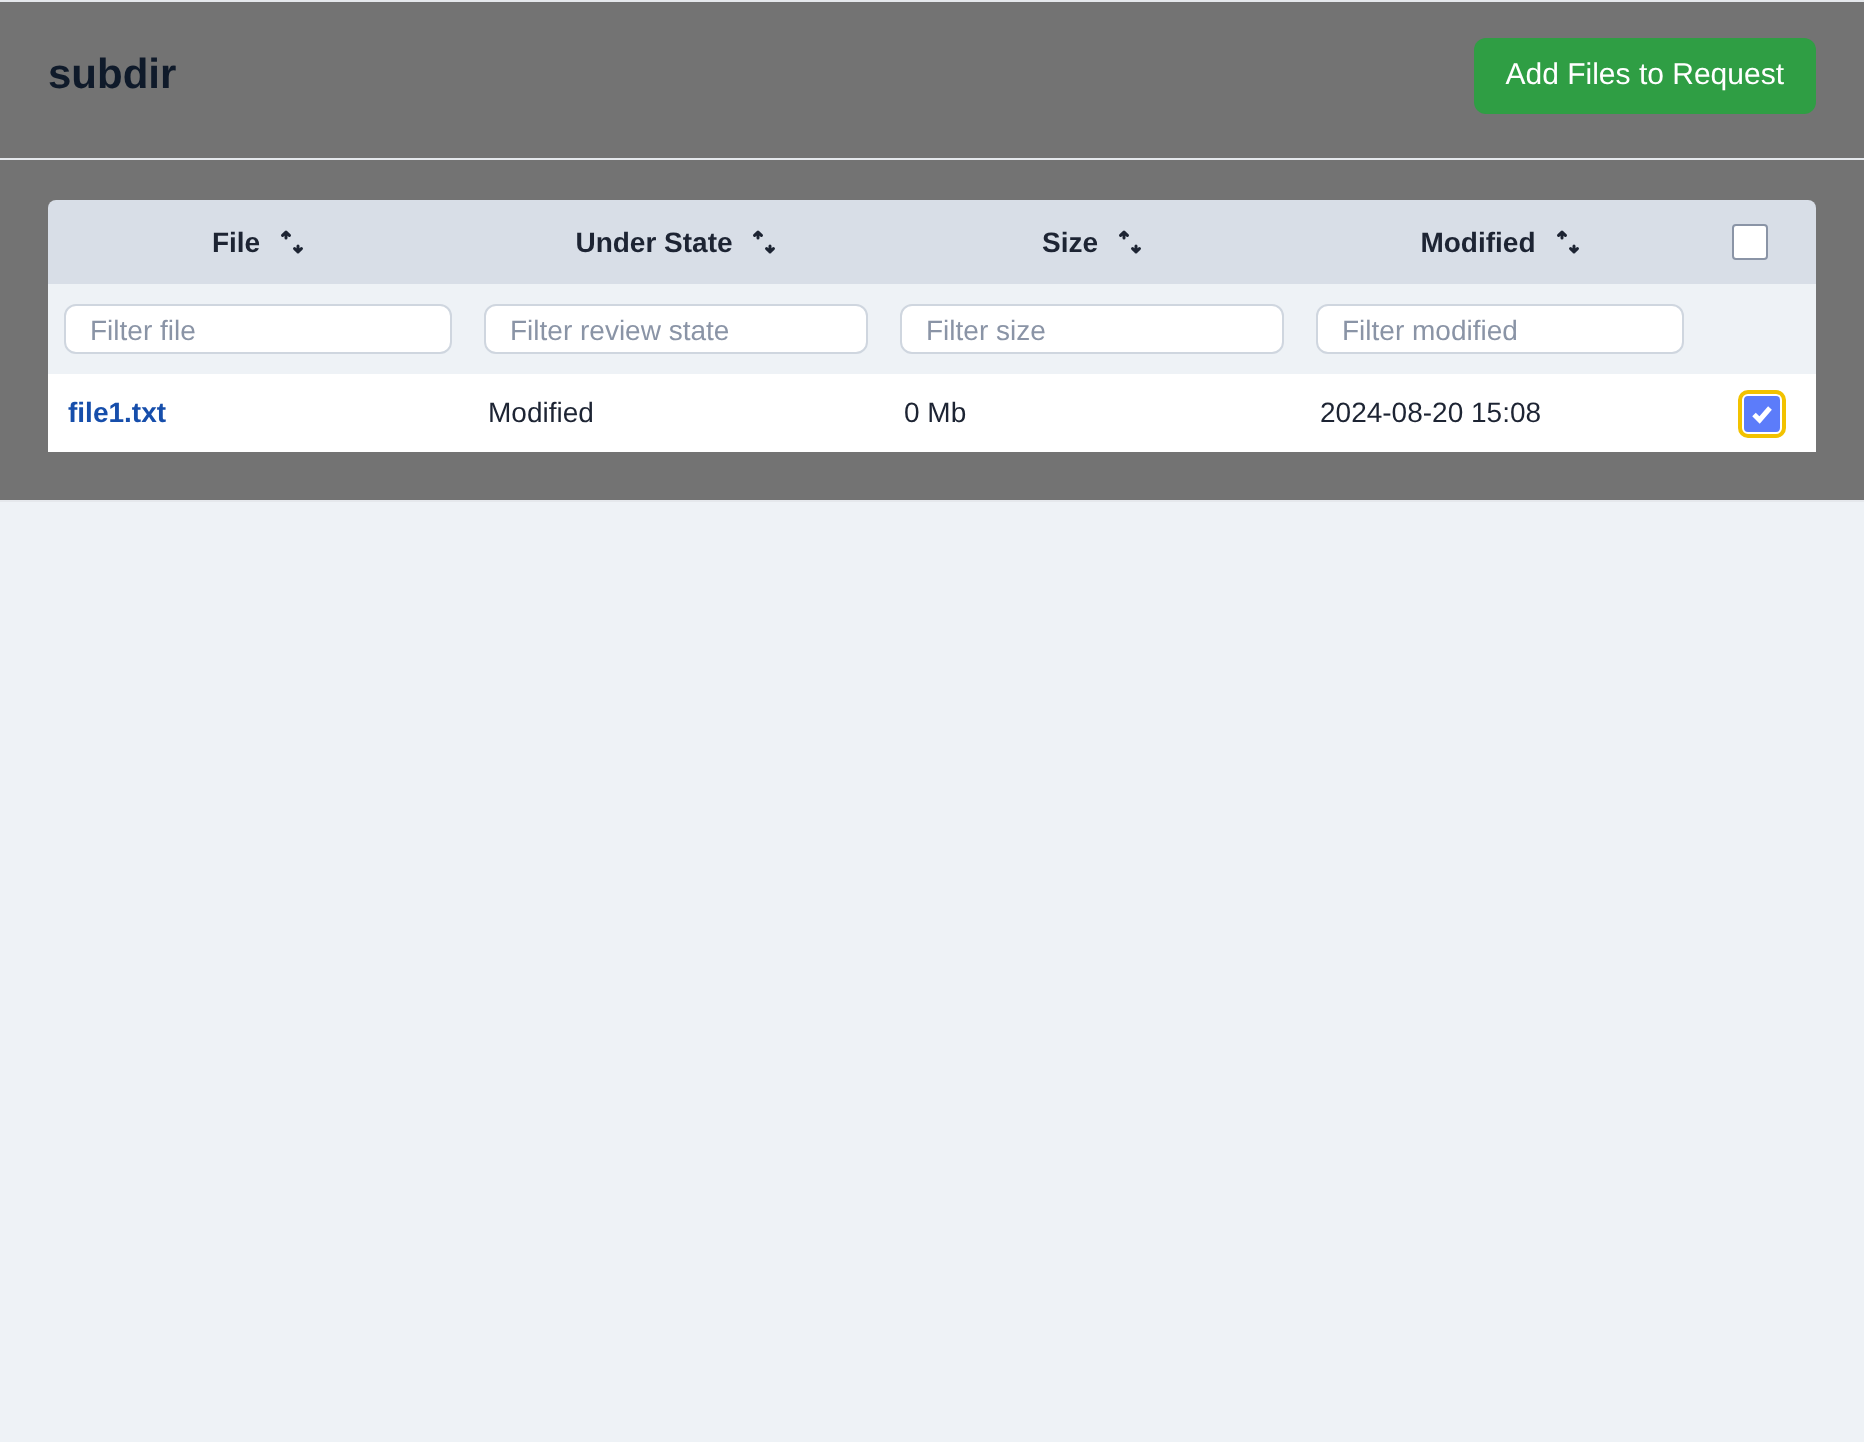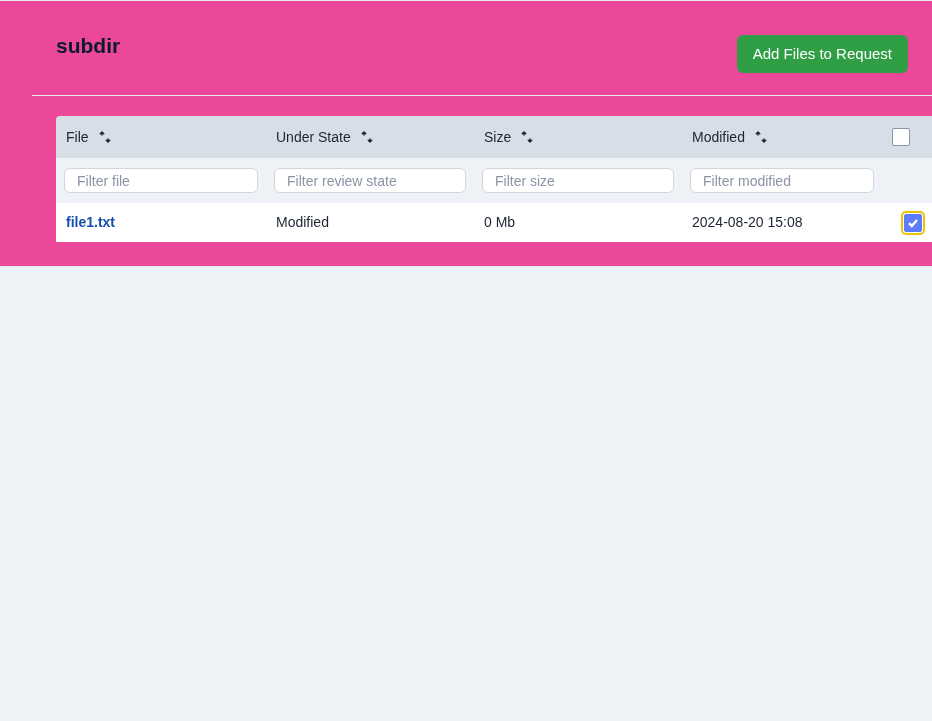--- a/index.html
+++ b/index.html
@@ -10,24 +10,23 @@
     body {
       font-family: -apple-system, BlinkMacSystemFont, "Segoe UI", Helvetica, Arial, sans-serif;
       background: #eef2f6;
       color: #1d2433;
       font-size: 14px;
       width: 932px;
       height: 721px;
       overflow: hidden;
     }
     .page {
-      background: #ec4899;
+      background: #737373;
       border-top: 1px solid #e5e8ec;
       border-bottom: 1px solid #e5e8ec;
-      padding-left: 32px;
     }
     .header {
       display: flex;
       align-items: center;
       justify-content: space-between;
       padding: 18px 24px 22px 24px;
       border-bottom: 1px solid #e5e8ec;
     }
     .title {
       font-size: 21px;
@@ -41,40 +40,39 @@
     .btn {
       background: #2f9e44;
       color: #ffffff;
       border: none;
       border-radius: 6px;
       padding: 10px 16px;
       font-size: 15px;
       font-weight: 500;
       cursor: pointer;
       line-height: 1.2;
-      margin-top: 16px;
     }
     .table-wrap {
       padding: 20px 24px 24px 24px;
     }
     table {
       width: 100%;
       border-collapse: collapse;
       table-layout: fixed;
     }
     col.col-file { width: 210px; }
     col.col-state { width: 208px; }
     col.col-size { width: 208px; }
     col.col-modified { width: 200px; }
     col.col-check { width: 58px; }
 
     thead tr.head-row th {
       background: #d8dee7;
-      text-align: left;
-      font-weight: 400;
+      text-align: center;
+      font-weight: 700;
       font-size: 14px;
       padding: 12px 10px;
       color: #1d2433;
       vertical-align: middle;
       margin-left: 19px;
     }
     thead tr.head-row th:first-child { border-top-left-radius: 4px; }
     thead tr.head-row th:last-child { border-top-right-radius: 4px; }
 
     .th-inner {

